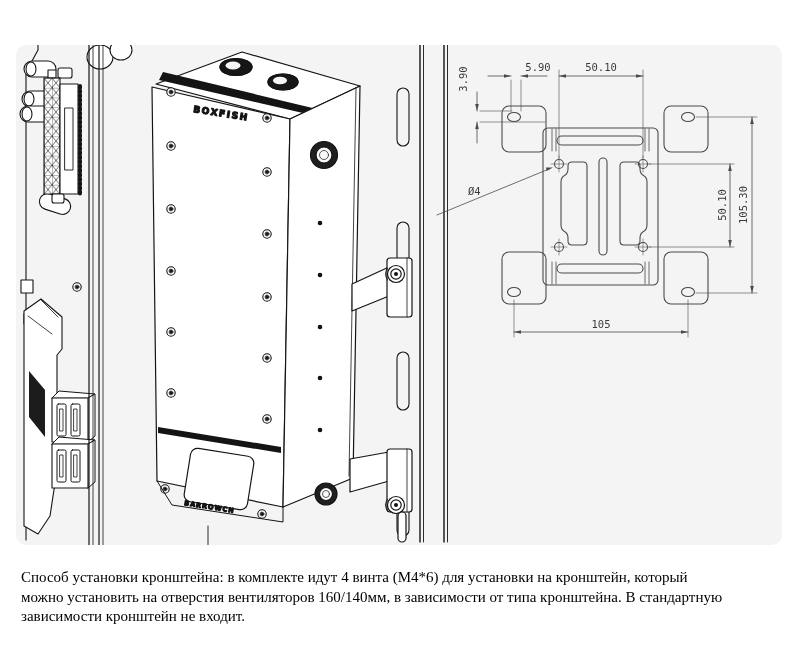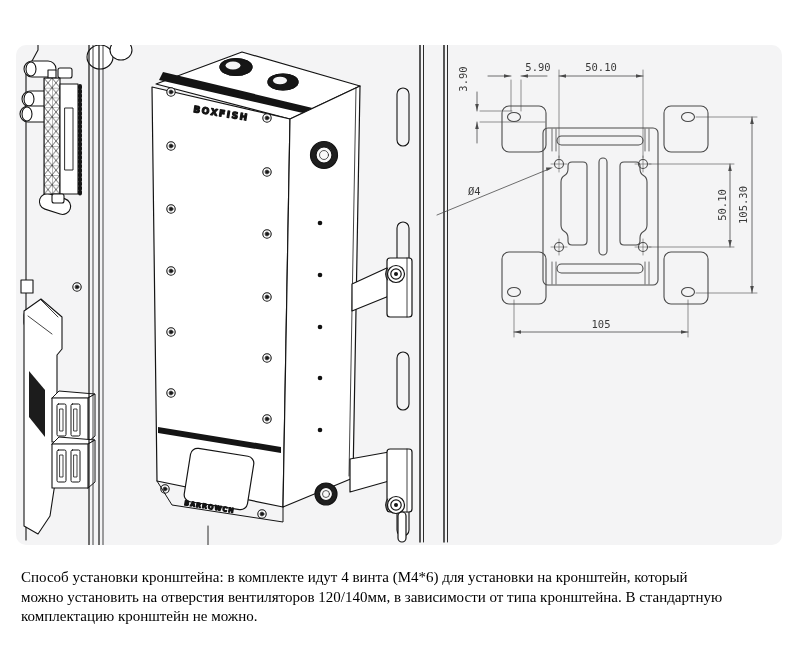--- a/index.html
+++ b/index.html
@@ -272,15 +272,15 @@
         <text transform="translate(726,205) rotate(-90)" text-anchor="middle">50.10</text>
         <text transform="translate(747,205) rotate(-90)" text-anchor="middle">105.30</text>
         <text x="601" y="328" text-anchor="middle">105</text>
       </g>
     </g>
   </g>
 </svg>
 
 <div id="caption">
   <div>Способ установки кронштейна: в комплекте идут 4 винта (М4*6) для установки на кронштейн, который</div>
-  <div>можно установить на отверстия вентиляторов 120/140мм, в зависимости от типа кронштейна. В стандартную</div>
-  <div>комплектацию кронштейн не можно.</div>
+  <div>можно установить на отверстия вентиляторов 160/140мм, в зависимости от типа кронштейна. В стандартную</div>
+  <div>зависимости кронштейн не входит.</div>
 </div>
 
 </body></html>

